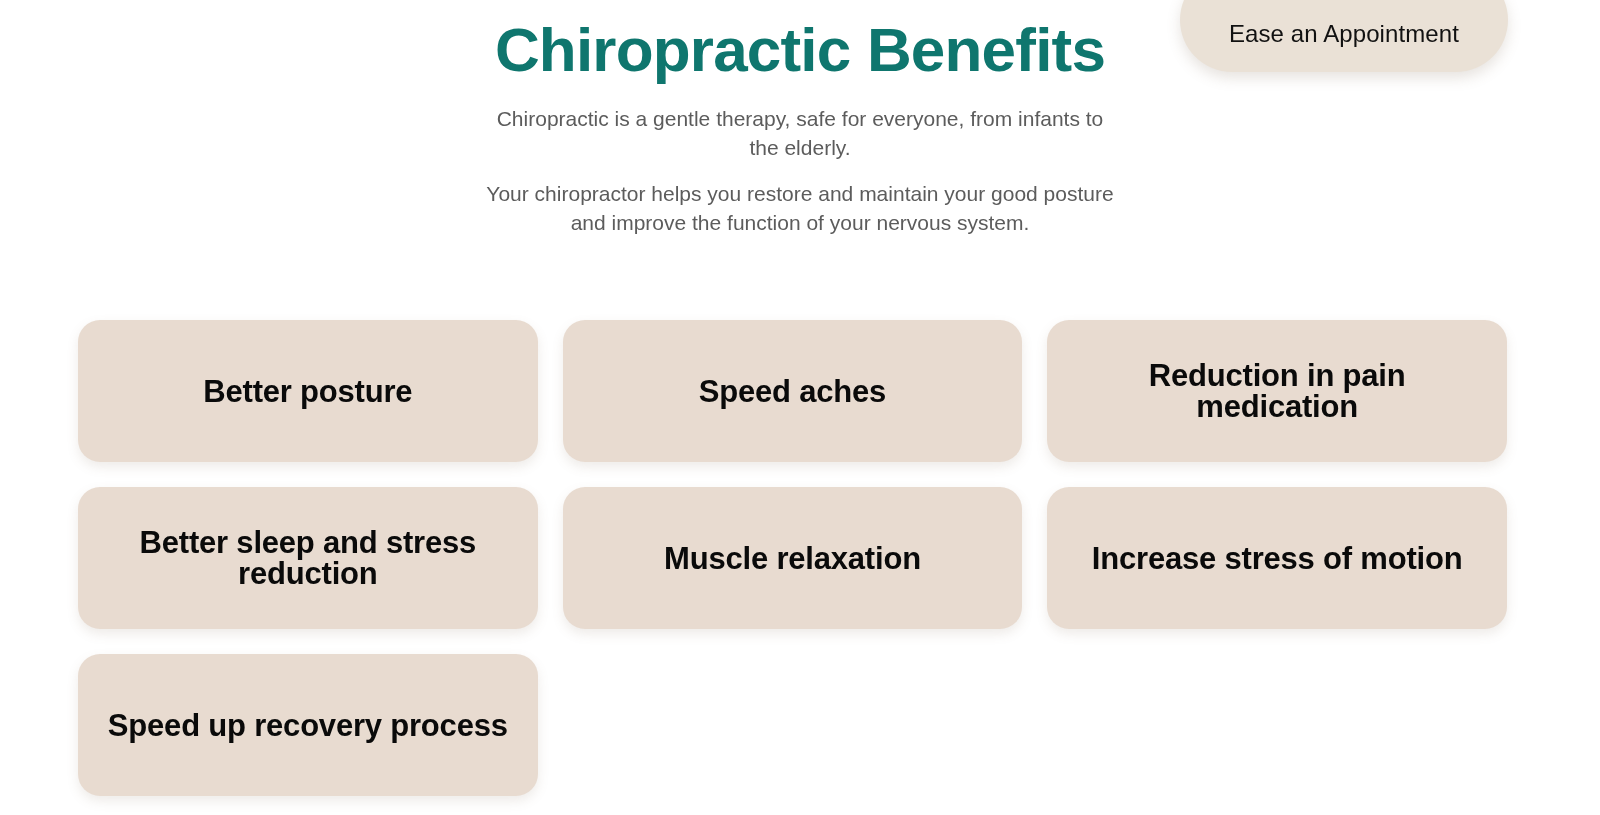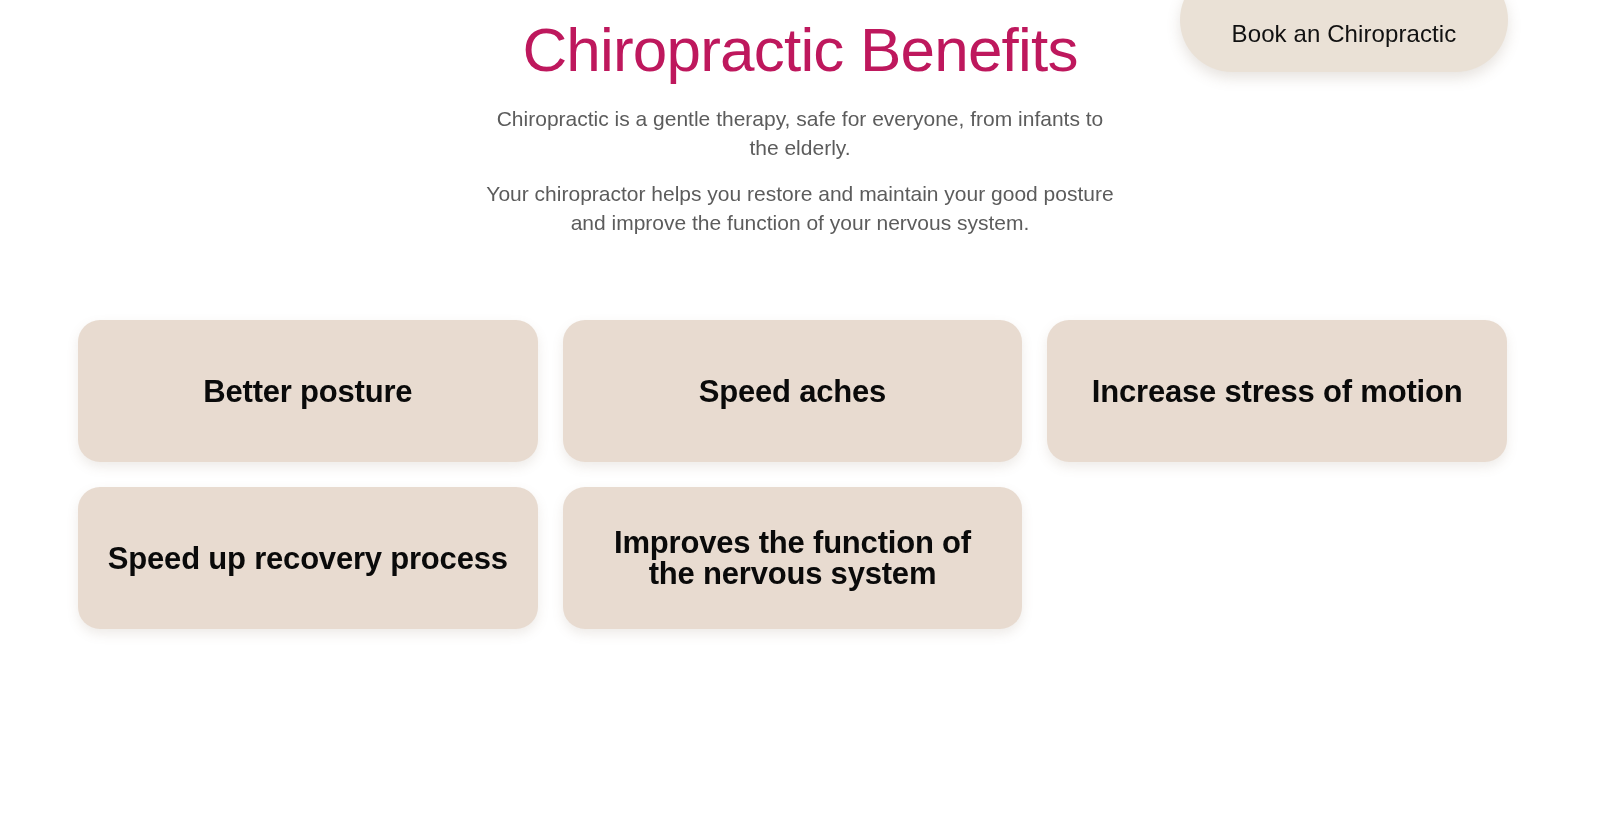--- a/index.html
+++ b/index.html
@@ -43,23 +43,23 @@
   
   .header {
     width: 100%;
     padding-top: 8px;
     text-align: center;
   }
 
   .page-title {
     font-family: "Liberation Sans", sans-serif;
     font-size: 62px;
-    font-weight: 400;
+    font-weight: 700;
     line-height: 84px;
-    color: #be185d;
+    color: #0f766e;
     letter-spacing: -0.8px;
   }
 
   .intro {
     margin: 12px auto;
     width: 640px;
   }
 
   .intro-paragraph {
     font-size: 21px;
@@ -106,41 +106,47 @@
     line-height: 1.0;
     color: #0a0a0a;
     text-align: center;
     letter-spacing: -0.2px;
   }
 </style>
 </head>
 <body>
 
 <button class="cta-button">
-  <span>Book an Chiropractic</span>
+  <span>Ease an Appointment</span>
 </button>
 
 <div class="header">
   <h1 class="page-title">Chiropractic Benefits</h1>
 
   <div class="intro">
     <p class="intro-paragraph">Chiropractic is a gentle therapy, safe for everyone, from infants to the elderly.</p>
     <p class="intro-paragraph second">Your chiropractor helps you restore and maintain your good posture and improve the function of your nervous system.</p>
   </div>
 </div>
 
 <div class="benefits-grid">
   <div class="benefit-card">
     <span class="benefit-label">Better posture</span>
   </div>
   <div class="benefit-card">
     <span class="benefit-label">Speed aches</span>
   </div>
   <div class="benefit-card">
+    <span class="benefit-label">Reduction in pain medication</span>
+  </div>
+  <div class="benefit-card">
+    <span class="benefit-label">Better sleep and stress reduction</span>
+  </div>
+  <div class="benefit-card">
+    <span class="benefit-label">Muscle relaxation</span>
+  </div>
+  <div class="benefit-card">
     <span class="benefit-label">Increase stress of motion</span>
   </div>
   <div class="benefit-card">
     <span class="benefit-label">Speed up recovery process</span>
   </div>
-  <div class="benefit-card">
-    <span class="benefit-label">Improves the function of the nervous system</span>
-  </div>
 </div>
 
 </body></html>

